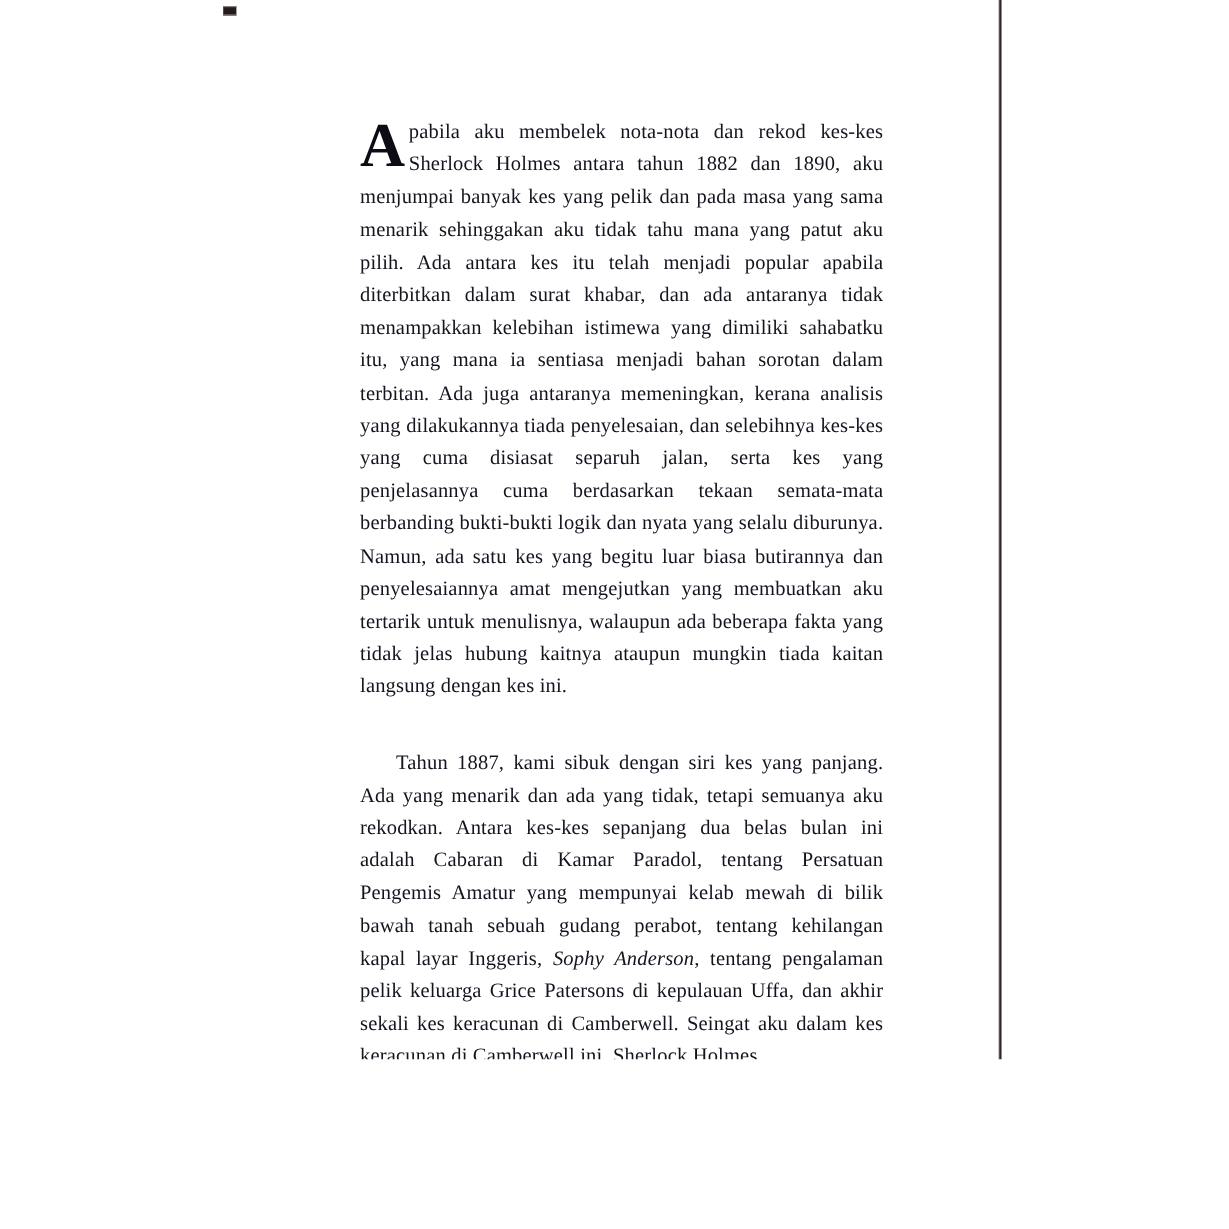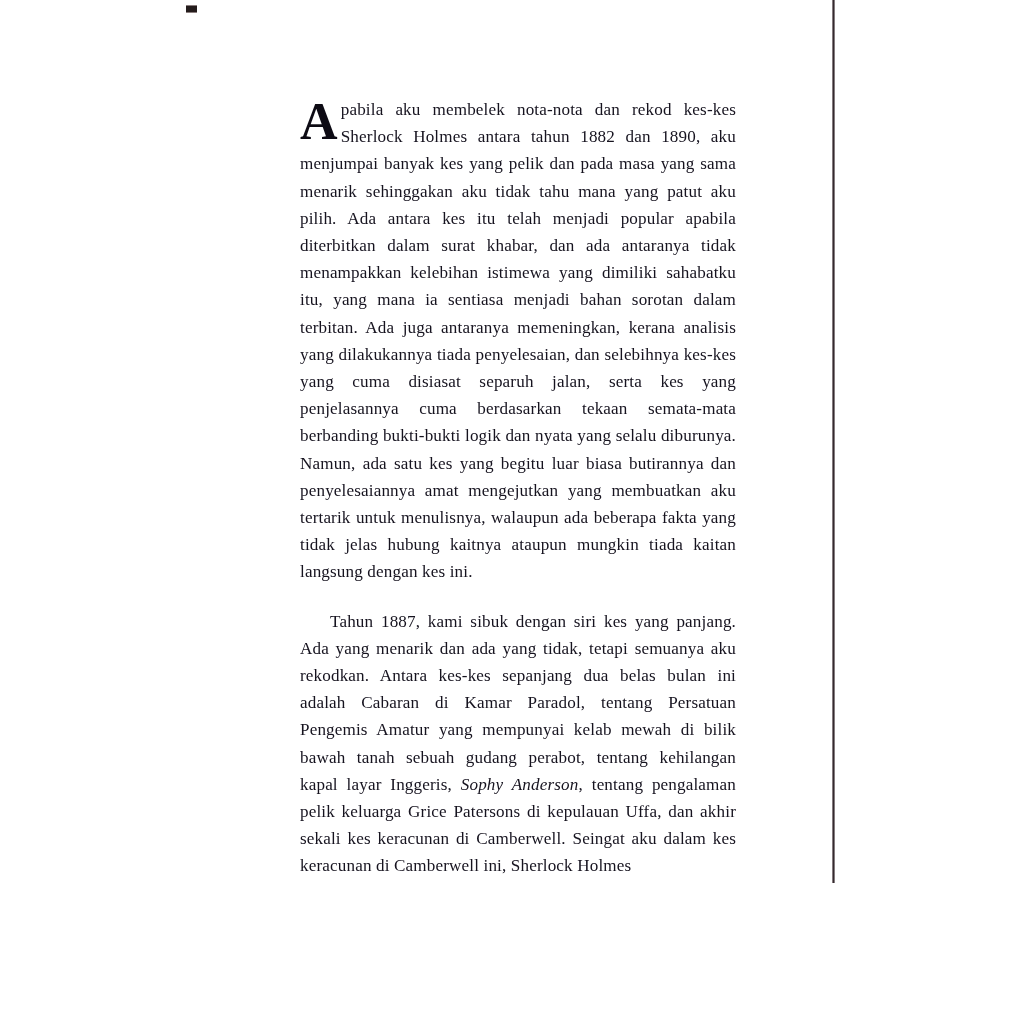--- a/index.html
+++ b/index.html
@@ -56,21 +56,21 @@
   }
 
   .para {
     margin: 0;
     text-align: justify;
     text-align-last: left;
     hyphens: none;
   }
 
   .para + .para {
-    margin-top: 22px;
+    margin-top: 36px;
   }
 
   .para.indent {
     text-indent: 30px;
   }
 
   
   .para.dropcap::first-letter {
     float: left;
     font-size: 52px;

